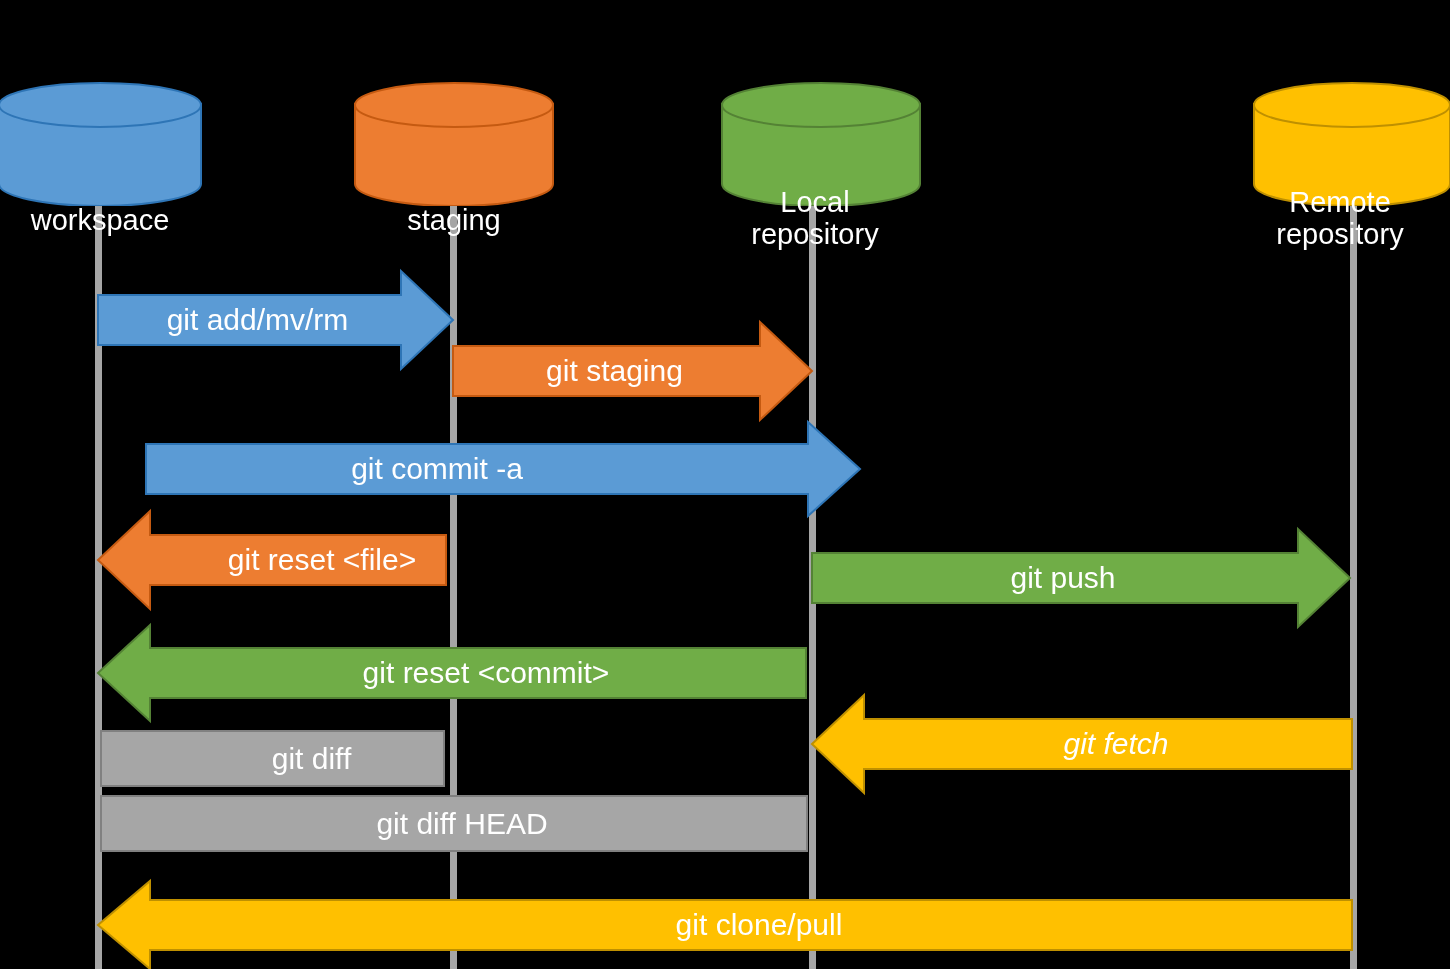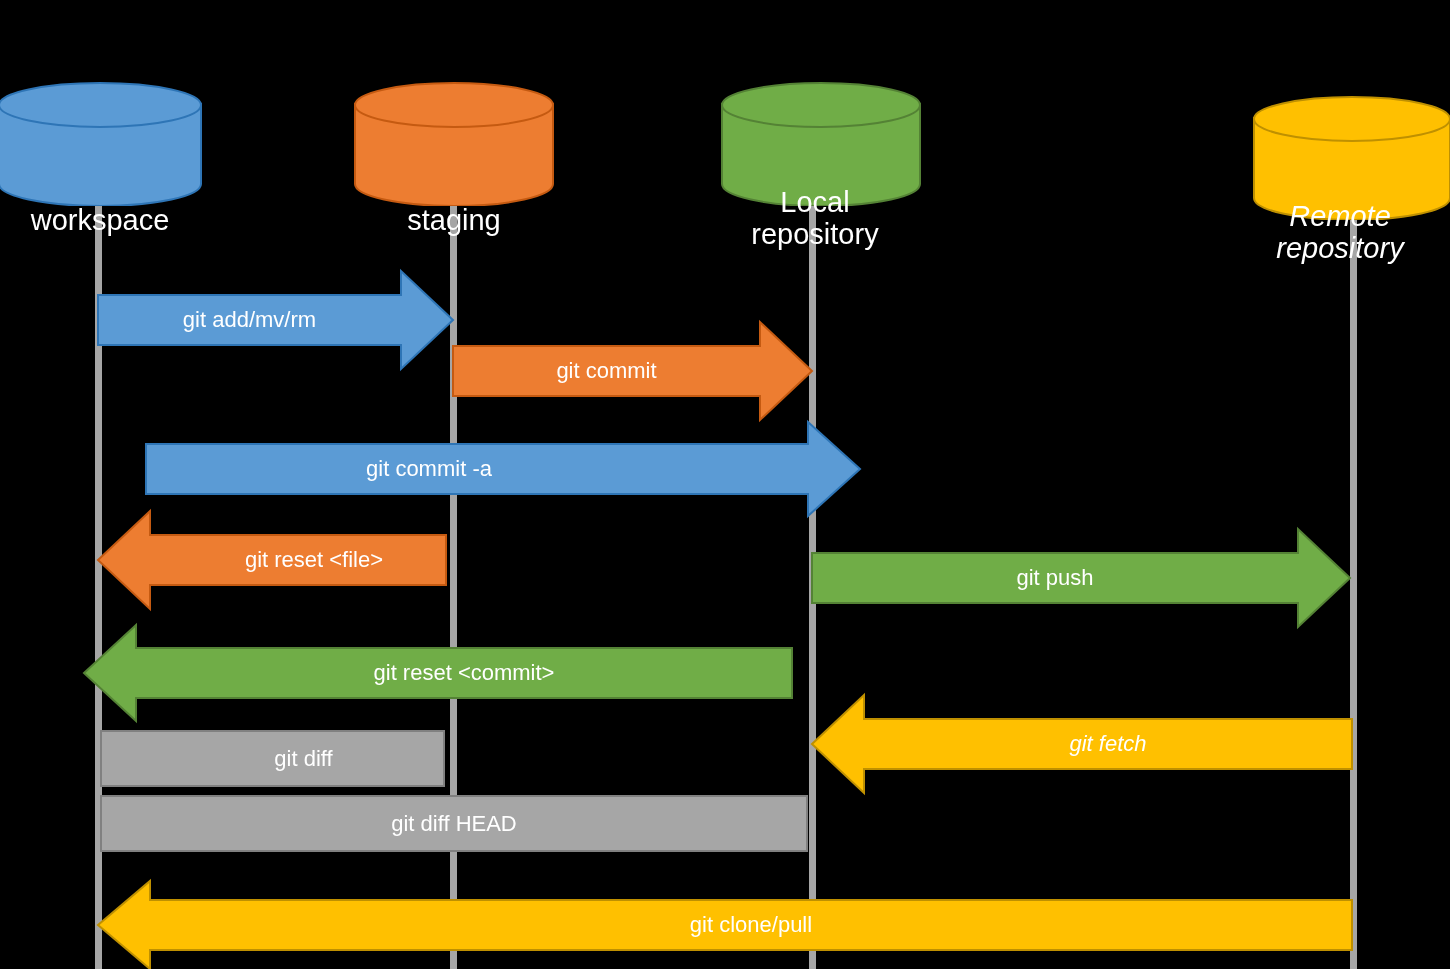--- a/index.html
+++ b/index.html
@@ -40,65 +40,66 @@
   }
   .flow svg { display: block; overflow: visible; }
   .flow-label {
     position: absolute;
     top: 0;
     height: 100%;
     display: flex;
     align-items: center;
     justify-content: center;
     color: #FFFFFF;
-    font-size: 22px;
+    font-size: 30px;
     font-family: "Liberation Sans", sans-serif;
     white-space: nowrap;
     pointer-events: none;
+    margin-left: 8px;
   }
 </style>
 </head>
 <body>
 
 <div id="canvas" style="background: rgb(0, 0, 0);">
     <div class="lifeline" style="left: 95px; top: 200px; height: 769px; background: rgb(166, 166, 166);"></div>
     <div class="lifeline" style="left: 450px; top: 200px; height: 769px; background: rgb(166, 166, 166);"></div>
     <div class="lifeline" style="left: 809px; top: 200px; height: 769px; background: rgb(166, 166, 166);"></div>
     <div class="lifeline" style="left: 1350px; top: 200px; height: 769px; background: rgb(166, 166, 166);"></div>
     <div class="flow" style="left: 98px; top: 271px; width: 355px; height: 98px;">
       <svg width="355" height="98" viewBox="0 0 355 98">
         <path d="M0,24 L303,24 L303,0 L355,49 L303,98 L303,74 L0,74 Z" fill="#5B9BD5" stroke="#2E75B6" stroke-width="2" stroke-linejoin="miter"></path>
       </svg>
       <div class="flow-label" style="left: 0px; width: 303px;">git add/mv/rm</div>
     </div>
     <div class="flow" style="left: 453px; top: 322px; width: 359px; height: 98px;">
       <svg width="359" height="98" viewBox="0 0 359 98">
         <path d="M0,24 L307,24 L307,0 L359,49 L307,98 L307,74 L0,74 Z" fill="#ED7D31" stroke="#C55A11" stroke-width="2" stroke-linejoin="miter"></path>
       </svg>
-      <div class="flow-label" style="left: 0px; width: 307px;">git commit</div>
+      <div class="flow-label" style="left: 0px; width: 307px;">git staging</div>
     </div>
     <div class="flow" style="left: 98px; top: 422px; width: 714px; height: 94px; padding-left: 48px;">
       <svg width="714" height="94" viewBox="0 0 714 94">
         <path d="M0,22 L662,22 L662,0 L714,47 L662,94 L662,72 L0,72 Z" fill="#5B9BD5" stroke="#2E75B6" stroke-width="2" stroke-linejoin="miter"></path>
       </svg>
       <div class="flow-label" style="left: 0px; width: 662px;">git commit -a</div>
     </div>
     <div class="flow" style="left: 98px; top: 511px; width: 348px; height: 98px;">
       <svg width="348" height="98" viewBox="0 0 348 98">
         <path d="M348,24 L52,24 L52,0 L0,49 L52,98 L52,74 L348,74 Z" fill="#ED7D31" stroke="#C55A11" stroke-width="2" stroke-linejoin="miter"></path>
       </svg>
       <div class="flow-label" style="left: 68px; width: 296px;">git reset &lt;file&gt;</div>
     </div>
     <div class="flow" style="left: 812px; top: 529px; width: 538px; height: 98px;">
       <svg width="538" height="98" viewBox="0 0 538 98">
         <path d="M0,24 L486,24 L486,0 L538,49 L486,98 L486,74 L0,74 Z" fill="#70AD47" stroke="#548235" stroke-width="2" stroke-linejoin="miter"></path>
       </svg>
       <div class="flow-label" style="left: 0px; width: 486px;">git push</div>
     </div>
-    <div class="flow" style="left: 84px; top: 625px; width: 708px; height: 96px; text-align: right;">
+    <div class="flow" style="left: 98px; top: 625px; width: 708px; height: 96px; text-align: right;">
       <svg width="708" height="96" viewBox="0 0 708 96">
         <path d="M708,23 L52,23 L52,0 L0,48 L52,96 L52,73 L708,73 Z" fill="#70AD47" stroke="#548235" stroke-width="2" stroke-linejoin="miter"></path>
       </svg>
       <div class="flow-label" style="left: 52px; width: 656px;">git reset &lt;commit&gt;</div>
     </div>
     <div class="flow" style="left: 812px; top: 695px; width: 540px; height: 98px;">
       <svg width="540" height="98" viewBox="0 0 540 98">
         <path d="M540,24 L52,24 L52,0 L0,49 L52,98 L52,74 L540,74 Z" fill="#FFC000" stroke="#BF9000" stroke-width="2" stroke-linejoin="miter"></path>
       </svg>
       <div class="flow-label" style="left: 52px; width: 488px; font-style: italic;">git fetch</div>
@@ -142,21 +143,21 @@
     <div class="cyl" style="left: 709px; top: 82px; width: 200px; height: 124px; padding-left: 12px;">
       <svg width="200" height="124" viewBox="0 0 200 124">
         <path d="M1,22 L1,102 A99,22 0 0 0 199,102 L199,22 Z" fill="#70AD47" stroke="#548235" stroke-width="2"></path>
         <ellipse cx="100" cy="23" rx="99" ry="22" fill="#70AD47" stroke="#548235" stroke-width="2"></ellipse>
       </svg>
       <div class="cyl-label" style="top: 104px;">
         <div>Local</div>
         <div>repository</div>
       </div>
     </div>
-    <div class="cyl" style="left: 1253px; top: 96px; width: 174px; height: 124px; font-style: italic;">
+    <div class="cyl" style="left: 1253px; top: 82px; width: 174px; height: 124px;">
       <svg width="198" height="124" viewBox="0 0 198 124">
         <path d="M1,22 L1,102 A98,22 0 0 0 197,102 L197,22 Z" fill="#FFC000" stroke="#BF9000" stroke-width="2"></path>
         <ellipse cx="99" cy="23" rx="98" ry="22" fill="#FFC000" stroke="#BF9000" stroke-width="2"></ellipse>
       </svg>
       <div class="cyl-label" style="top: 104px;">
         <div>Remote</div>
         <div>repository</div>
       </div>
     </div>
   </div>

